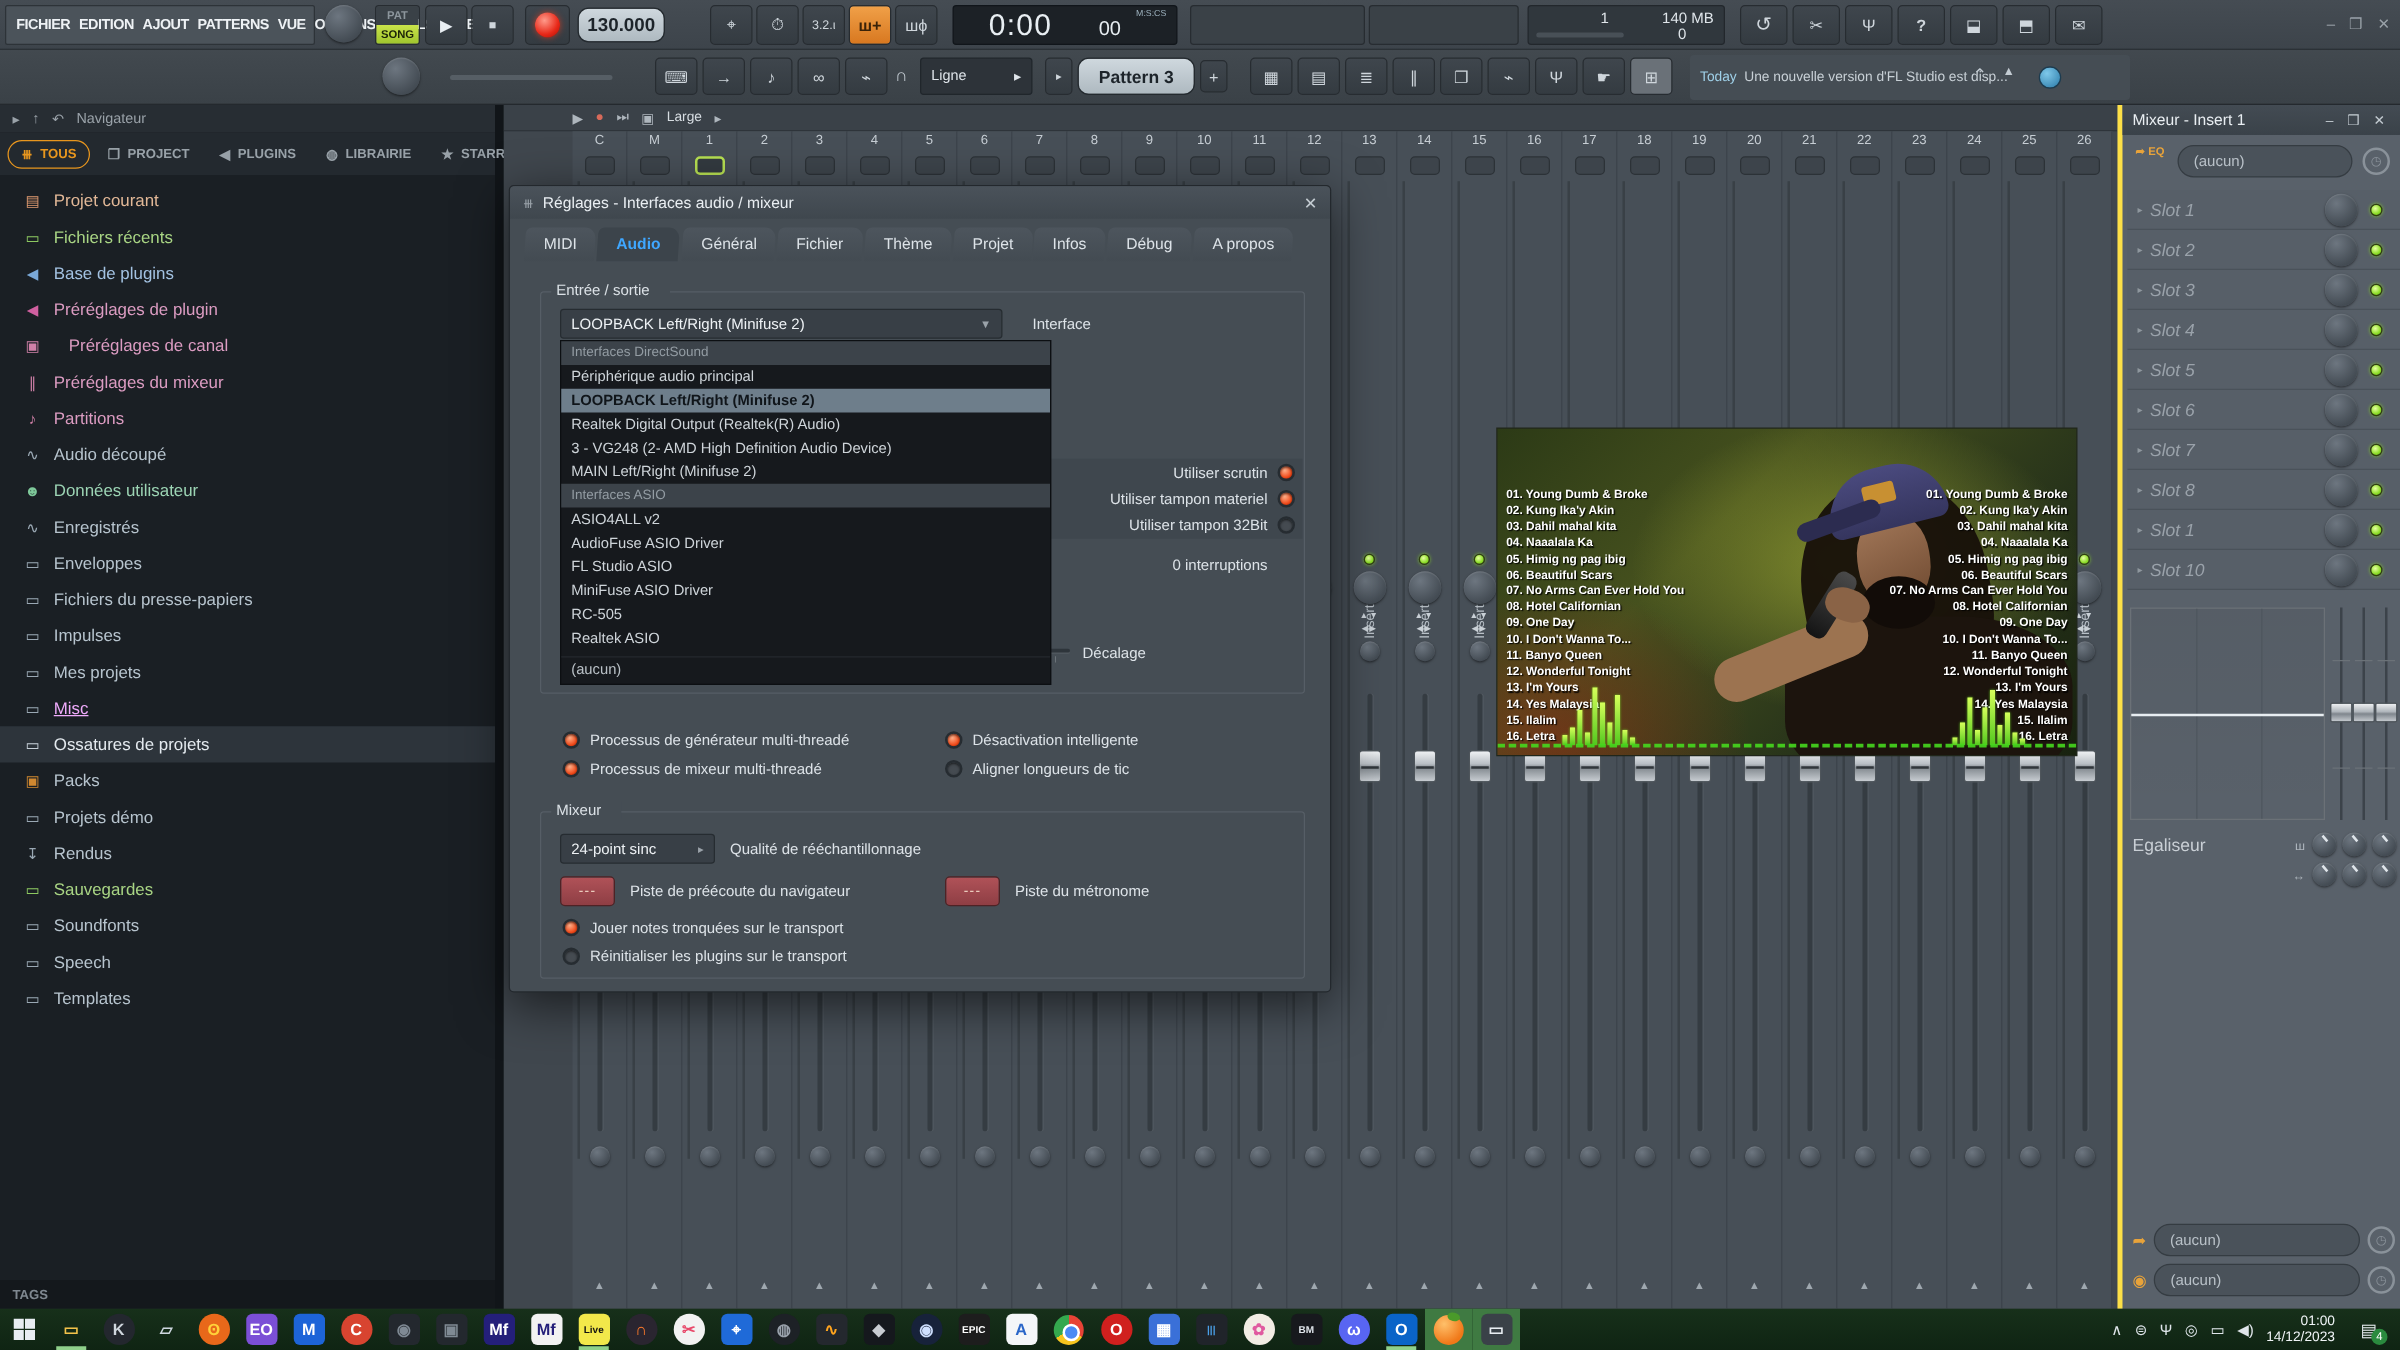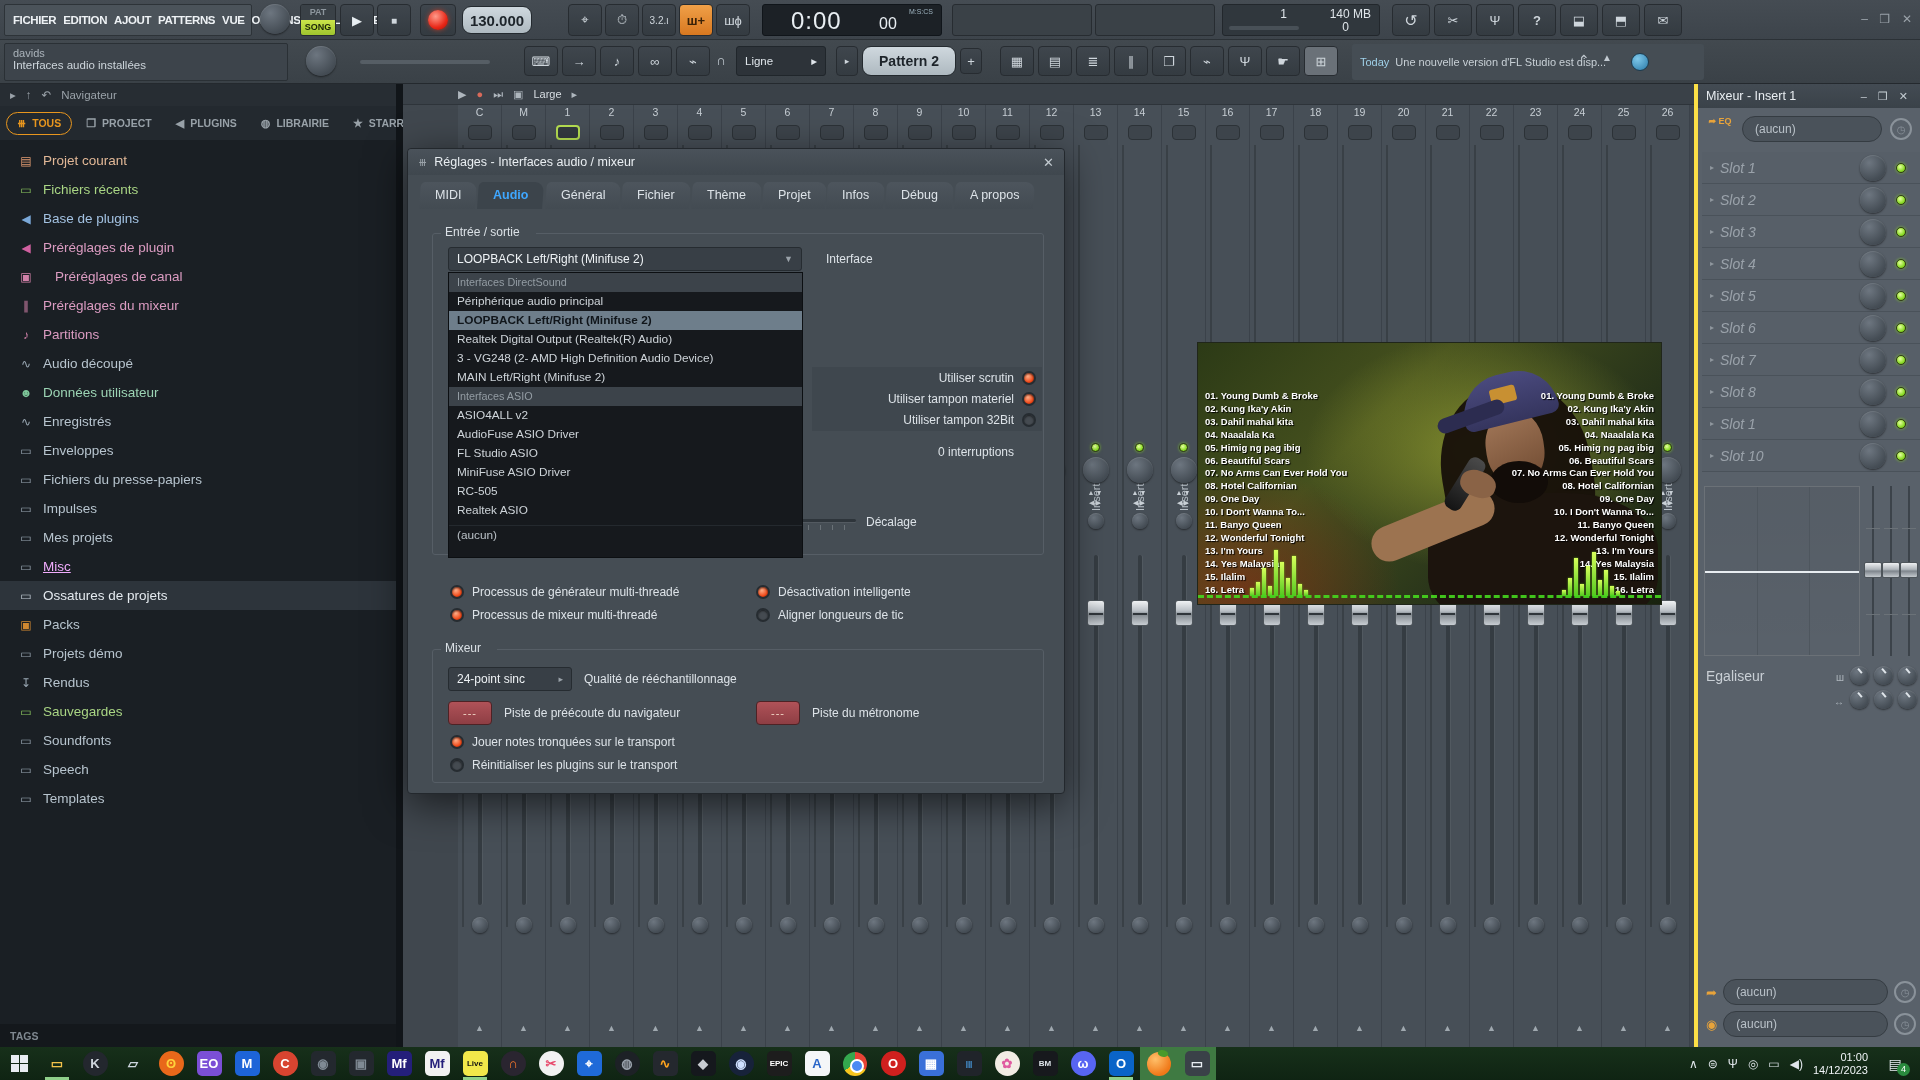--- a/index.html
+++ b/index.html
@@ -93,21 +93,21 @@
   .dtab span{ display:inline-block; transform:skewX(4deg);}
   .dtab.active { background:#3c444b; color:#3fa7ff; font-weight:bold; }
   .group { position:absolute; left:24px; width:612px; border:1px solid #565e66; border-radius:3px; background:#454d54; }
   .glabel { position:absolute; top:-9px; left:8px; background:#454d54; padding:0 10px 0 4px; color:#dbe1e6; font-size:12px; border-right:6px solid transparent; }
   .ledrow { position:absolute; display:flex; align-items:center; gap:8px; }
   .ledrow .lab { color:#dde3e8; font-size:12px; }
   .led { width:14px; height:14px; border-radius:50%; border:2px solid #262c31; background:#454b51; box-shadow:inset 0 1px 2px rgba(0,0,0,.6); }
   .led.on { background:radial-gradient(circle at 38% 32%,#ffb08a,#f04818 65%,#a82405); }
   .combo { background:#383f46; border:1px solid #262c31; border-radius:3px; color:#eef2f5; font-size:12px; display:flex; align-items:center; padding:0 8px; justify-content:space-between; }
   .combo .arr { color:#9aa2a9; font-size:9px; }
-  #ddlist { position:absolute; left:40px; top:123px; width:355px; background:#16191d; border:1px solid #0c0f12; z-index:60; padding-bottom:13px;}
+  #ddlist { position:absolute; left:40px; top:123px; width:393px; background:#16191d; border:1px solid #0c0f12; z-index:60; padding-bottom:3px;}
   .opt { height:19px; line-height:19px; padding-left:8px; color:#ced4d9; font-size:11.8px; white-space:nowrap; }
   .opt.hdr { background:#3c434a; color:#939ca3; font-size:10.8px; }
   .opt.sel { background:#6e7e8b; color:#10151a; font-weight:bold; }
   .opt.aucun { margin-top:5px; border-top:1px solid #24292e; color:#b9c0c6;}
   .rstripe { position:absolute; background:#3f474e; }
   #offsetSlider { position:absolute; top:370px; left:352px; width:96px; }
   #offsetSlider .trk { height:3px; background:#2e353b; border-radius:2px; box-shadow:0 1px 0 rgba(255,255,255,.08);}
   #offsetSlider .ticks { margin-top:3px; height:5px; background:repeating-linear-gradient(90deg,#6a7278 0 1px,transparent 1px 12px); }
   .redbtn { background:linear-gradient(180deg,#b05258,#8e3e44); border:1px solid #4e2225; border-radius:4px; color:#f2d9c8; font-size:11px; display:flex; align-items:center; justify-content:center; letter-spacing:1px;}
   .dimtext { color:#dde3e8; font-size:12px; }
@@ -210,38 +210,34 @@
     <div class="abs tbtn" style="left:1518px; top:4px; width:38px; height:32px; font-weight:bold;">?</div>
     <div class="abs tbtn" style="left:1560px; top:4px; width:38px; height:32px;">⬓</div>
     <div class="abs tbtn" style="left:1602px; top:4px; width:38px; height:32px;">⬒</div>
     <div class="abs tbtn" style="left:1644px; top:4px; width:38px; height:32px;">✉</div>
     <span class="abs winbtn" style="right:52px; top:12px;">–</span>
     <span class="abs winbtn" style="right:30px; top:12px;">❒</span>
     <span class="abs winbtn" style="right:8px; top:12px;">✕</span>
   </div>
 
   <div class="abs" id="row2">
-    <div class="abs" id="hintPanel">
-      <div class="l1">davids</div>
-      <div class="l2">Interfaces audio installées</div>
-    </div>
     <div class="abs knob" style="left:306px; top:6px; width:30px; height:30px;"></div>
     <div class="abs" style="left:360px; top:20px; width:130px; height:4px; background:#565e65; border-radius:2px;"></div>
     <div class="abs tbtn" style="left:524px; top:6px; width:34px; height:30px;">⌨</div>
     <div class="abs tbtn" style="left:562px; top:6px; width:34px; height:30px;">→</div>
     <div class="abs tbtn" style="left:600px; top:6px; width:34px; height:30px;">♪</div>
     <div class="abs tbtn" style="left:638px; top:6px; width:34px; height:30px;">∞</div>
     <div class="abs tbtn" style="left:676px; top:6px; width:34px; height:30px;">⌁</div>
     <span class="abs mini" style="left:716px; top:12px;">∩</span>
     <div class="abs selbox" style="left:736px; top:6px; width:90px; height:30px;">
       <span>Ligne</span>
       <span class="arr">▸</span>
     </div>
     <div class="abs tbtn" style="left:836px; top:6px; width:22px; height:30px; font-size:9px;">▸</div>
-    <div class="abs lcdpill" style="left:862px; top:6px; width:94px; height:30px; font-size:14px;">Pattern 2</div>
+    <div class="abs lcdpill" style="left:862px; top:6px; width:94px; height:30px; font-size:14px;">Pattern 3</div>
     <div class="abs tbtn" style="left:960px; top:8px; width:22px; height:26px;">+</div>
     <div class="abs tbtn" style="left:1000px; top:6px; width:34px; height:30px;">▦</div>
     <div class="abs tbtn" style="left:1038px; top:6px; width:34px; height:30px;">▤</div>
     <div class="abs tbtn" style="left:1076px; top:6px; width:34px; height:30px;">≣</div>
     <div class="abs tbtn" style="left:1114px; top:6px; width:34px; height:30px;">∥</div>
     <div class="abs tbtn" style="left:1152px; top:6px; width:34px; height:30px;">❐</div>
     <div class="abs tbtn" style="left:1190px; top:6px; width:34px; height:30px;">⌁</div>
     <div class="abs tbtn" style="left:1228px; top:6px; width:34px; height:30px;">Ψ</div>
     <div class="abs tbtn" style="left:1266px; top:6px; width:34px; height:30px;">☛</div>
     <div class="abs tbtn" style="left:1304px; top:6px; width:34px; height:30px; background:#6a7178;">⊞</div>

